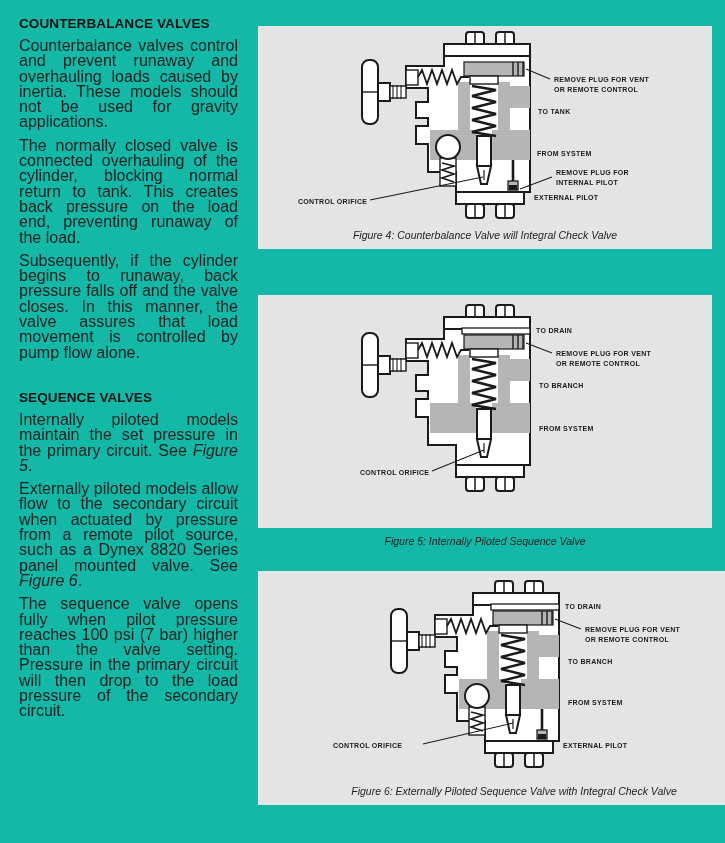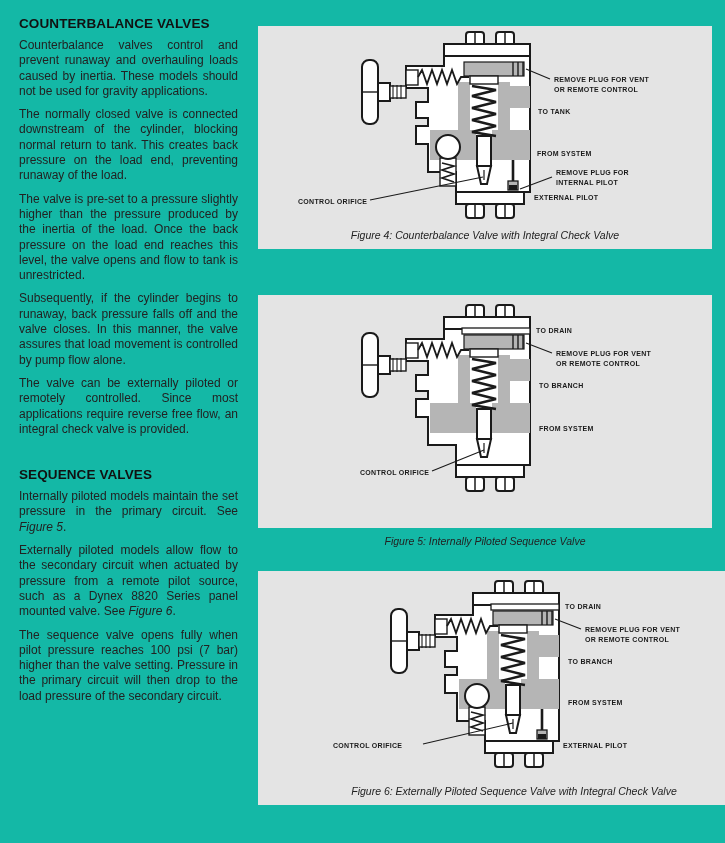--- a/index.html
+++ b/index.html
@@ -8,21 +8,21 @@
     font-family:"Liberation Sans", sans-serif; color:#1c1c1c; overflow:hidden;
   }
   
   .left-col { position:absolute; left:19px; top:16px; width:231px; }
   .sec-heading {
     font-size:13.5px; font-weight:bold; margin:0 0 7px 0; color:#111;
     letter-spacing:0.1px;
   }
   .section + .section .sec-heading { margin-top:30px; }
   .para {
-    font-size:12px; line-height:15.3px; text-align:justify; margin:0 12px 8px 0;
+    font-size:16px; line-height:15.3px; text-align:justify; margin:0 12px 8px 0;
     color:#222;
   }
   .para em { font-style:italic; }
   
   .panel {
     position:absolute; left:258px; width:454px; background:#e4e4e4;
     display:flex; flex-direction:column;
   }
   .panel svg { display:block; flex:0 0 auto; }
   .fig-caption {
@@ -117,24 +117,22 @@
   </defs>
 </svg>
 
 <div class="page">
 
   <div class="left-col">
 
     <div class="section">
       <h2 class="sec-heading">COUNTERBALANCE VALVES</h2>
       <p class="para">Counterbalance valves control and prevent runaway and overhauling loads caused by inertia. These models should not be used for gravity applications.</p>
-      <p class="para">The normally closed valve is connected downstream of the cylinder, blocking normal return to tank. This creates back pressure on the load end, preventing runaway of the load.</p>
-      <p class="para">The valve is pre-set to a pressure slightly higher than the pressure produced by the inertia of the load. Once the back pressure on the load end reaches this level, the valve opens and flow to tank is unrestricted.</p>
+      <p class="para">The normally closed valve is connected overhauling of the cylinder, blocking normal return to tank. This creates back pressure on the load end, preventing runaway of the load.</p>
       <p class="para">Subsequently, if the cylinder begins to runaway, back pressure falls off and the valve closes. In this manner, the valve assures that load movement is controlled by pump flow alone.</p>
-      <p class="para">The valve can be externally piloted or remotely controlled. Since most applications require reverse free flow, an integral check valve is provided.</p>
     </div>
 
     <div class="section">
       <h2 class="sec-heading">SEQUENCE VALVES</h2>
       <p class="para">
         <span>Internally piloted models maintain the set pressure in the primary circuit. See </span><em>Figure 5</em><span>.</span>
       </p>
       <p class="para">
         <span>Externally piloted models allow flow to the secondary circuit when actuated by pressure from a remote pilot source, such as a Dynex 8820 Series panel mounted valve. See </span><em>Figure 6</em><span>.</span>
       </p>
@@ -154,21 +152,21 @@
       </g>
       <text class="lbl" x="296" y="56">REMOVE PLUG FOR VENT</text>
       <text class="lbl" x="296" y="66">OR REMOTE CONTROL</text>
       <text class="lbl" x="280" y="88">TO TANK</text>
       <text class="lbl" x="279" y="130">FROM SYSTEM</text>
       <text class="lbl" x="298" y="149">REMOVE PLUG FOR</text>
       <text class="lbl" x="298" y="159">INTERNAL PILOT</text>
       <text class="lbl" x="276" y="174">EXTERNAL PILOT</text>
       <text class="lbl" x="40" y="178">CONTROL ORIFICE</text>
     </svg>
-    <div class="fig-caption">Figure 4: Counterbalance Valve with Integral Check Valve</div>
+    <div class="fig-caption">Figure 4: Counterbalance Valve will Integral Check Valve</div>
   </div>
 
   <div class="panel" style="top:295px; height:233px;gap:40px;">
     <svg width="454" height="200" viewBox="0 0 454 200">
       <g transform="translate(0,4)">
         <use href="#valve-core"></use>
         <use href="#drain-channel"></use>
       </g>
       <g stroke="#1a1a1a" stroke-width="1.1">
         <line x1="268" y1="48" x2="294" y2="58"></line>

